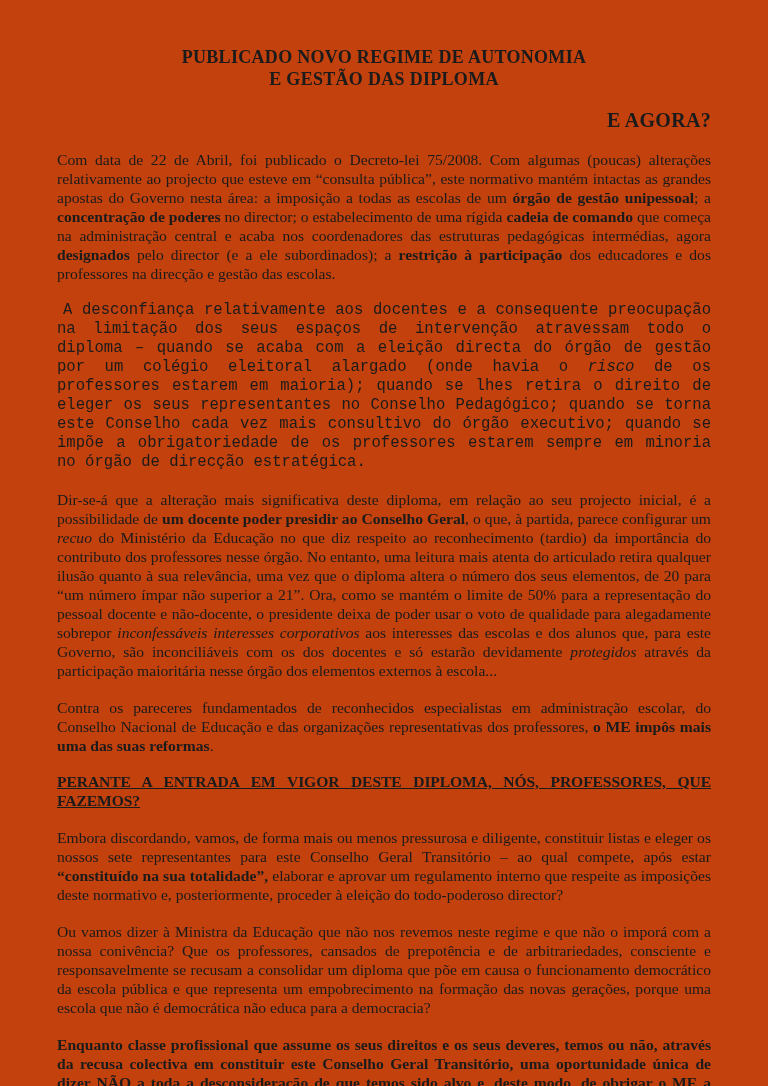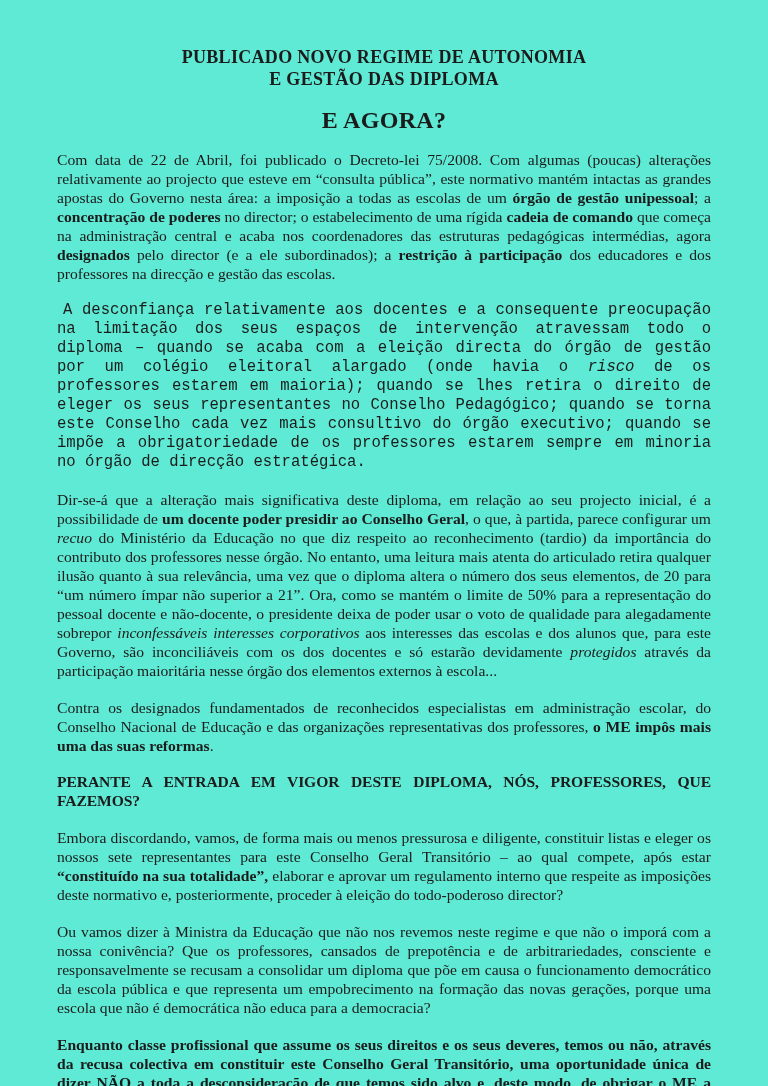--- a/index.html
+++ b/index.html
@@ -6,37 +6,37 @@
     margin: 0;
     padding: 0;
     background: #ffffff;
   }
   .page {
     position: relative;
     width: 768px;
     height: 1086px;
     box-sizing: border-box;
     padding: 46px 57px 0 57px;
-    background: #5eead4;
+    background: #c2410c;
     color: #1b1b1b;
     font-family: "Liberation Serif", "DejaVu Serif", serif;
     overflow: hidden;
   }
   .title {
     margin: 0;
     text-align: center;
     font-size: 18px;
     line-height: 22px;
     font-weight: bold;
     letter-spacing: 0.3px;
   }
   .subtitle {
     margin: 18px 0 0 0;
-    text-align: center;
-    font-size: 24px;
+    text-align: right;
+    font-size: 20px;
     line-height: 24px;
     font-weight: bold;
     letter-spacing: 0.3px;
   }
   .doc-body {
     margin-top: 16px;
   }
   .doc-body p {
     margin: 18px 0 14px 0;
     font-size: 15.6px;
@@ -44,20 +44,21 @@
     text-align: justify;
   }
   .doc-body p.body-indent {
     text-indent: 6px;
     font-family: Liberation Mono, monospace;
   }
   .doc-body p.heading {
     font-weight: bold;
     margin: 17px 0 0 0;
     letter-spacing: -0.1px;
+    text-decoration: underline;
   }
   .doc-body p.heading-large {
     font-weight: bold;
     font-size: 20px;
     line-height: 24px;
     text-align: left;
     margin: 34px 0 0 0;
     letter-spacing: 0.2px;
   }
   .doc-body span.bold { font-weight: bold; }
@@ -70,21 +71,21 @@
   <h1 class="title">
     <span>PUBLICADO NOVO REGIME DE AUTONOMIA</span><br>
     <span>E GESTÃO DAS DIPLOMA</span>
   </h1>
   <h2 class="subtitle">E AGORA?</h2>
 
   <div class="doc-body">
       <p class="body-para"><span>Com data de 22 de Abril, foi publicado o Decreto-lei 75/2008. Com algumas (poucas) alterações relativamente ao projecto que esteve em “consulta pública”, este normativo mantém intactas as grandes apostas do Governo nesta área: a imposição a todas as escolas de um </span><span class="bold">órgão de gestão unipessoal</span><span>; a </span><span class="bold">concentração de poderes</span><span> no director; o estabelecimento de uma rígida </span><span class="bold">cadeia de comando</span><span> que começa na administração central e acaba nos coordenadores das estruturas pedagógicas intermédias, agora </span><span class="bold">designados</span><span> pelo director (e a ele subordinados); a </span><span class="bold">restrição à participação</span><span> dos educadores e dos professores na direcção e gestão das escolas.</span></p>
       <p class="body-para body-indent"><span>A desconfiança relativamente aos docentes e a consequente preocupação na limitação dos seus espaços de intervenção atravessam todo o diploma – quando se acaba com a eleição directa do órgão de gestão por um colégio eleitoral alargado (onde havia o </span><span class="italic">risco</span><span> de os professores estarem em maioria); quando se lhes retira o direito de eleger os seus representantes no Conselho Pedagógico; quando se torna este Conselho cada vez mais consultivo do órgão executivo; quando se impõe a obrigatoriedade de os professores estarem sempre em minoria no órgão de direcção estratégica.</span></p>
       <p class="body-para"><span>Dir-se-á que a alteração mais significativa deste diploma, em relação ao seu projecto inicial, é a possibilidade de </span><span class="bold">um docente poder presidir ao Conselho Geral</span><span>, o que, à partida, parece configurar um </span><span class="italic">recuo</span><span> do Ministério da Educação no que diz respeito ao reconhecimento (tardio) da importância do contributo dos professores nesse órgão. No entanto, uma leitura mais atenta do articulado retira qualquer ilusão quanto à sua relevância, uma vez que o diploma altera o número dos seus elementos, de 20 para “um número ímpar não superior a 21”. Ora, como se mantém o limite de 50% para a representação do pessoal docente e não-docente, o presidente deixa de poder usar o voto de qualidade para alegadamente sobrepor </span><span class="italic">inconfessáveis interesses corporativos</span><span> aos interesses das escolas e dos alunos que, para este Governo, são inconciliáveis com os dos docentes e só estarão devidamente </span><span class="italic">protegidos</span><span> através da participação maioritária nesse órgão dos elementos externos à escola...</span></p>
-      <p class="body-para"><span>Contra os designados fundamentados de reconhecidos especialistas em administração escolar, do Conselho Nacional de Educação e das organizações representativas dos professores, </span><span class="bold">o ME impôs mais uma das suas reformas</span><span>.</span></p>
+      <p class="body-para"><span>Contra os pareceres fundamentados de reconhecidos especialistas em administração escolar, do Conselho Nacional de Educação e das organizações representativas dos professores, </span><span class="bold">o ME impôs mais uma das suas reformas</span><span>.</span></p>
       <p class="heading"><span class="bold">PERANTE A ENTRADA EM VIGOR DESTE DIPLOMA, NÓS, PROFESSORES, QUE FAZEMOS?</span></p>
       <p class="body-para"><span>Embora discordando, vamos, de forma mais ou menos pressurosa e diligente, constituir listas e eleger os nossos sete representantes para este Conselho Geral Transitório – ao qual compete, após estar </span><span class="bold">“constituído na sua totalidade”,</span><span> elaborar e aprovar um regulamento interno que respeite as imposições deste normativo e, posteriormente, proceder à eleição do todo-poderoso director?</span></p>
       <p class="body-para"><span>Ou vamos dizer à Ministra da Educação que não nos revemos neste regime e que não o imporá com a nossa conivência? Que os professores, cansados de prepotência e de arbitrariedades, consciente e responsavelmente se recusam a consolidar um diploma que põe em causa o funcionamento democrático da escola pública e que representa um empobrecimento na formação das novas gerações, porque uma escola que não é democrática não educa para a democracia?</span></p>
       <p class="body-para"><span class="bold">Enquanto classe profissional que assume os seus direitos e os seus deveres, temos ou não, através da recusa colectiva em constituir este Conselho Geral Transitório, uma oportunidade única de dizer NÃO a toda a desconsideração de que temos sido alvo e, deste modo, de obrigar o ME a recuar efectivamente nas suas políticas?</span></p>
       <p class="heading-large"><span class="bold">AGORA, CABE-NOS DECIDIR!</span></p>
     </div>
 
 </div>
 
 </body></html>

